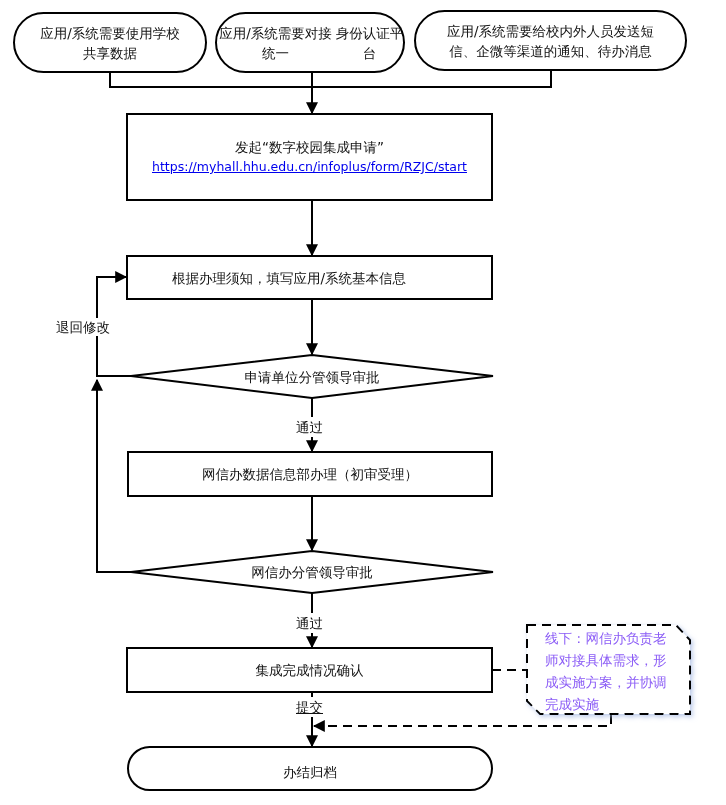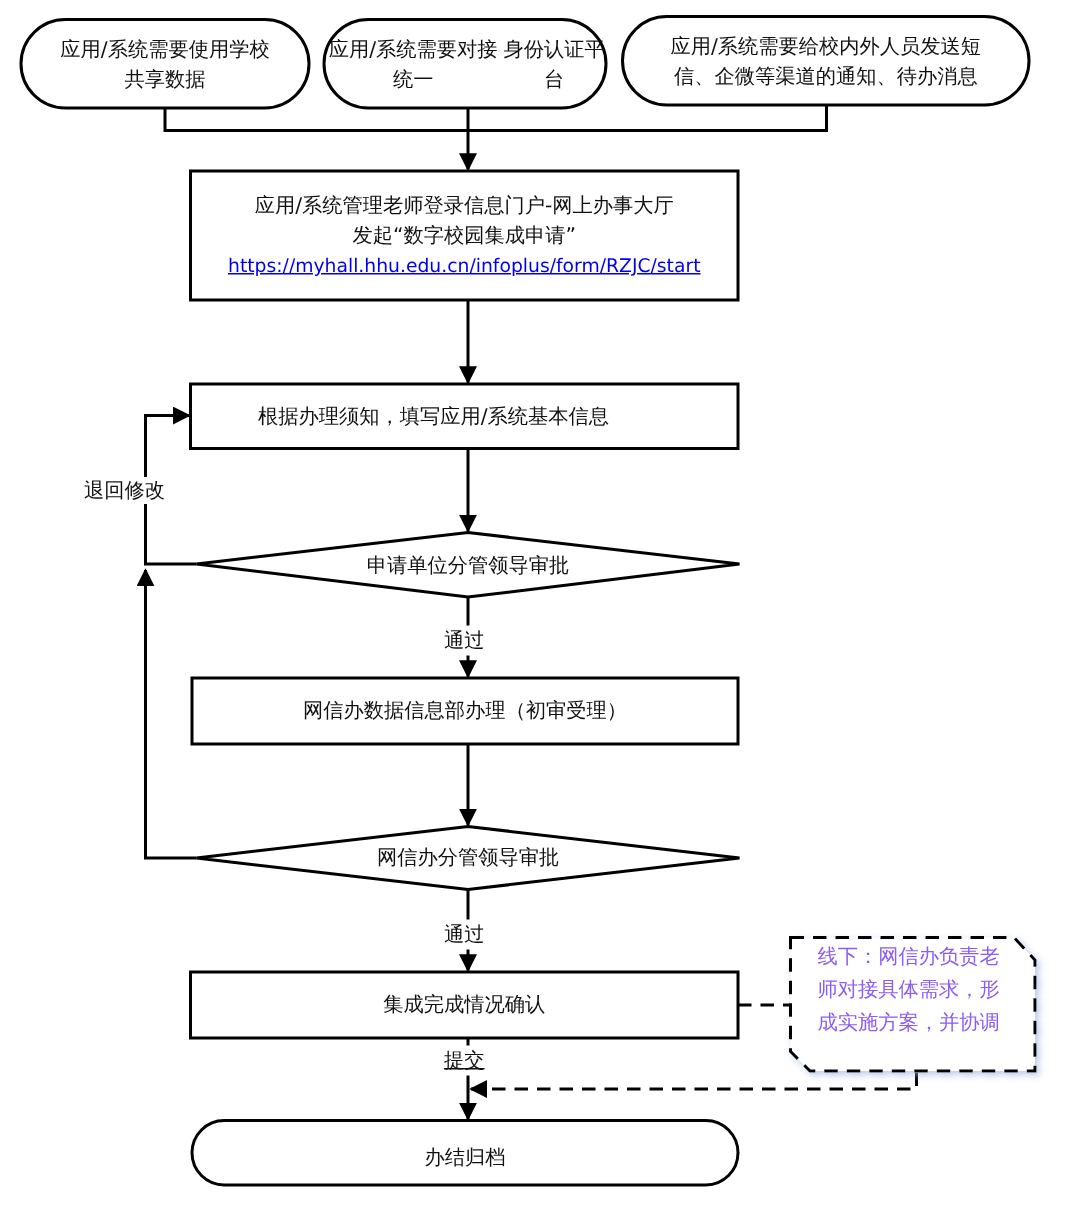--- a/index.html
+++ b/index.html
@@ -69,21 +69,20 @@
 <div class="node-text" style="left:216px;top:13px;width:188px;height:59px;flex-direction:row;">
   <span>应用/系统需要对接统一</span>
   <span>身份认证平台</span>
 </div>
 <div class="node-text" style="left:415px;top:11px;width:271px;height:59px;flex-direction:column;">
   <span>应用/系统需要给校内外人员发送短</span>
   <span>信、企微等渠道的通知、待办消息</span>
 </div>
 
 <div class="node-text" style="left:127px;top:122px;width:365px;height:70px;flex-direction:column;">
-  <span>应用/系统管理老师登录信息门户-网上办事大厅</span>
   <span>发起“数字校园集成申请”</span>
   <a class="link" href="#">https://myhall.hhu.edu.cn/infoplus/form/RZJC/start</a>
 </div>
 
 <div class="node-text" style="left:111px;top:256px;width:356px;height:43px;">
   <span>根据办理须知，填写应用/系统基本信息</span>
 </div>
 
 <div class="node-text" style="left:131px;top:355px;width:362px;height:43px;">
   <span>申请单位分管领导审批</span>
@@ -107,13 +106,14 @@
 
 <span class="label" style="left:54px;top:318px;padding:0 2px;">退回修改</span>
 <span class="label" style="left:296px;top:417px;padding:1px 0;">通过</span>
 <span class="label" style="left:296px;top:613px;padding:1px 0;">通过</span>
 <span class="label" style="left:296px;top:697px;padding:1px 0;text-decoration:underline;">提交</span>
 
 <div class="note-text" style="left:545px;top:627px;width:145px;">
   <div>线下：网信办负责老</div>
   <div>师对接具体需求，形</div>
   <div>成实施方案，并协调</div>
+  <div>完成实施</div>
 </div>
 
 </body></html>

